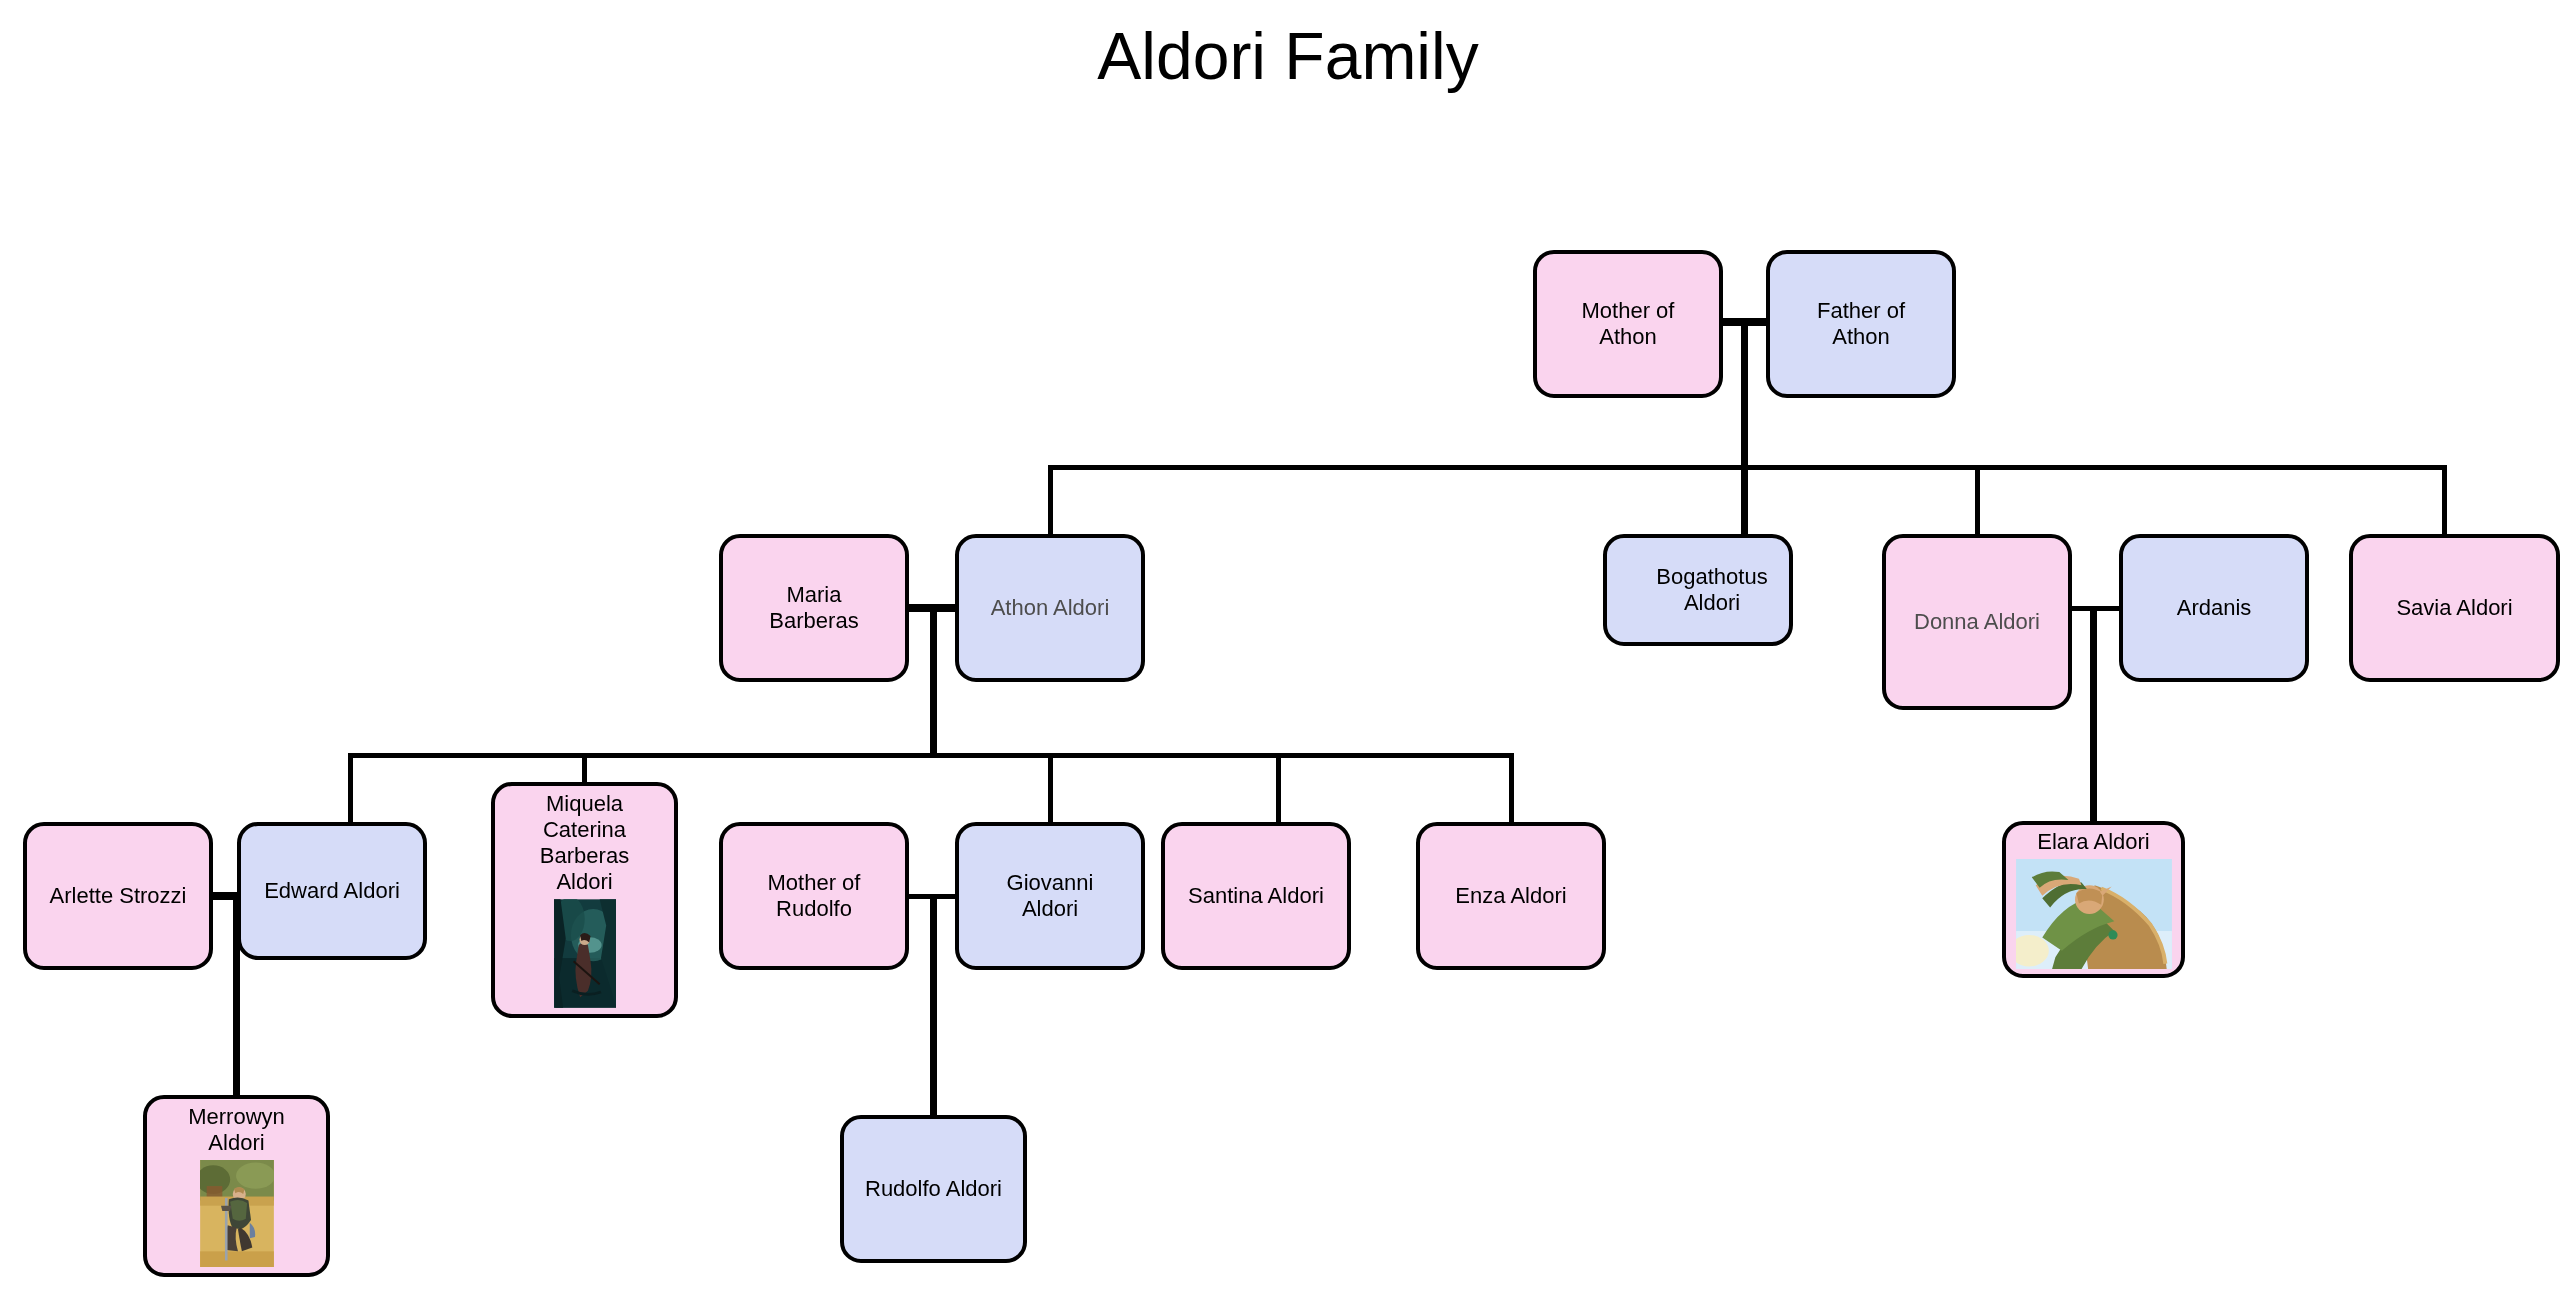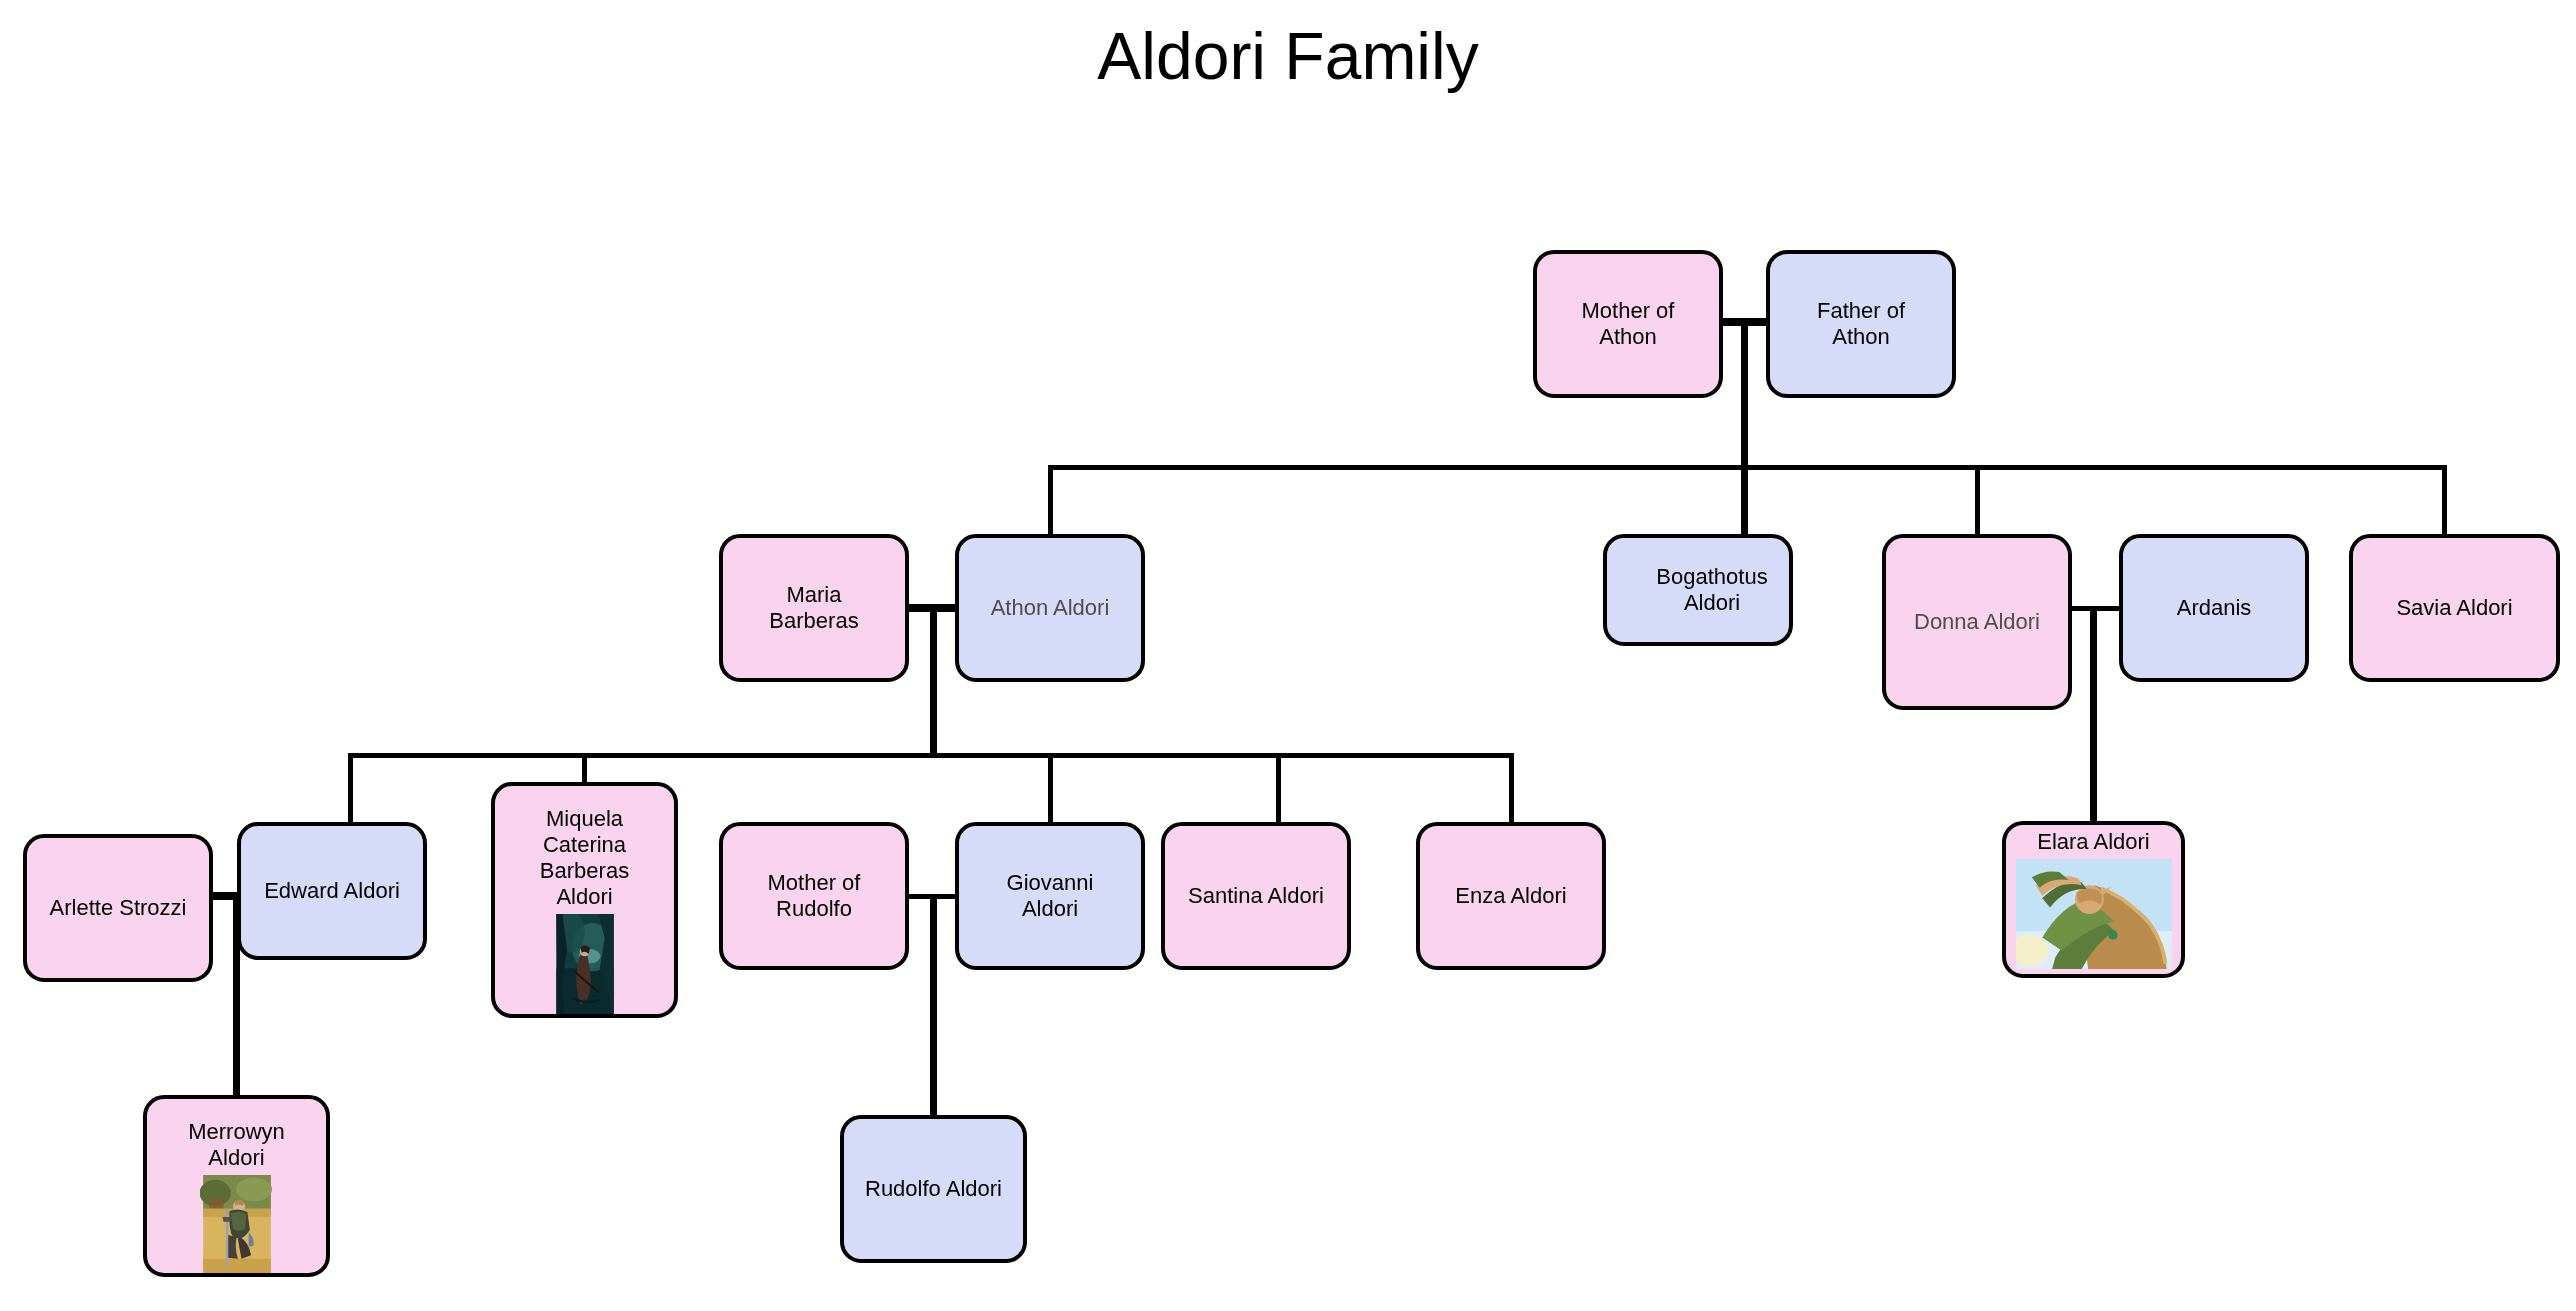--- a/index.html
+++ b/index.html
@@ -31,21 +31,21 @@
     line-height:1.18;
     color:#000;
   }
   .pink{background:#fad4ee;}
   .blue{background:#d6dcf8;}
   .gray-name{color:#4d4d4d;}
   .nm{white-space:pre-line;}
   .with-portrait{
     flex-direction:column;
     justify-content:flex-start;
-    padding-top:20px;
+    padding-top:5px;
   }
   .with-portrait .nm{flex:0 0 auto;}
   .portrait{display:block; margin-top:3.9px;}
   .line{position:absolute;background:#000;}
 </style>
 </head>
 <body>
 
 <div class="canvas">
 
@@ -95,21 +95,21 @@
   <div class="node pink" style="left:1882px;top:534px;width:190px;height:176px;">
     <span class="nm gray-name">Donna Aldori</span>
   </div>
   <div class="node blue" style="left:2119px;top:534px;width:190px;height:148px;">
     <span class="nm">Ardanis</span>
   </div>
   <div class="node pink" style="left:2349px;top:534px;width:211px;height:148px;">
     <span class="nm">Savia Aldori</span>
   </div>
 
-  <div class="node pink" style="left:23px;top:822px;width:190px;height:148px;margin-top:12px;">
+  <div class="node pink" style="left:23px;top:822px;width:190px;height:148px;">
     <span class="nm">Arlette Strozzi</span>
   </div>
   <div class="node blue" style="left:237px;top:822px;width:190px;height:138px;">
     <span class="nm">Edward Aldori</span>
   </div>
   <div class="node pink with-portrait" style="left:491px;top:782px;width:187px;height:236px;">
     <span class="nm">Miquela
 Caterina
 Barberas
 Aldori</span>

